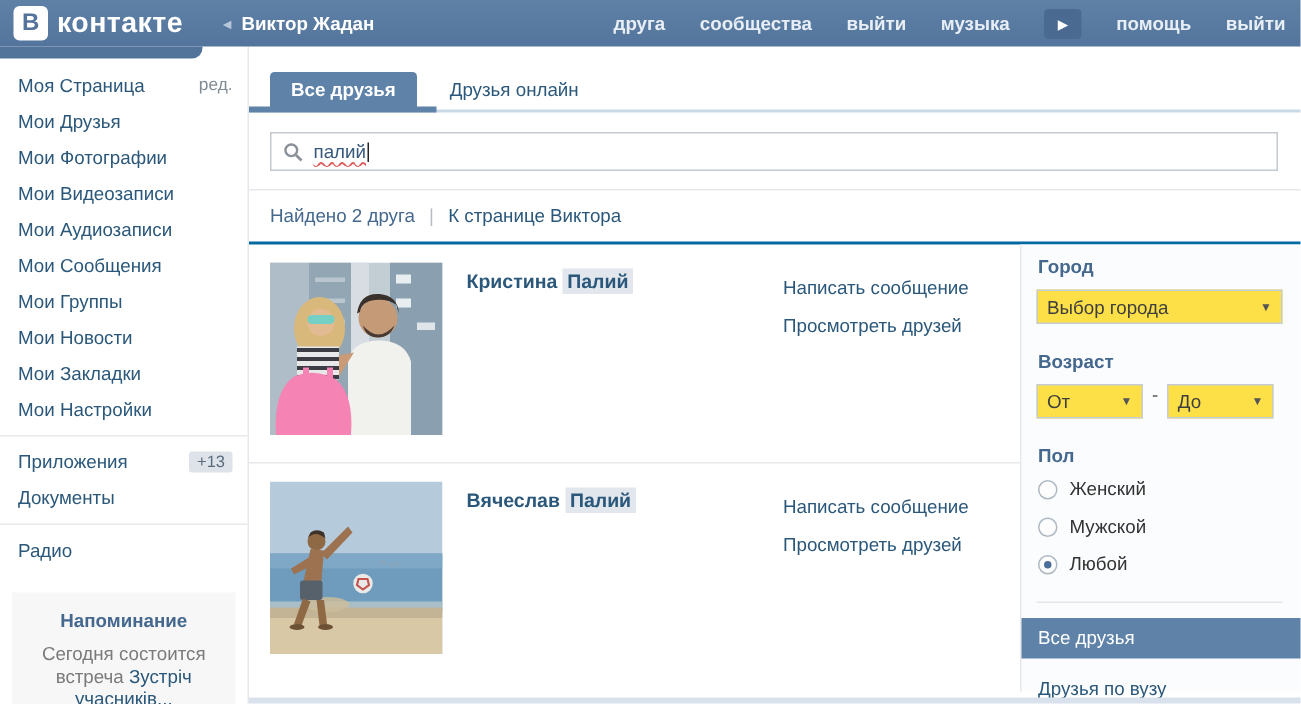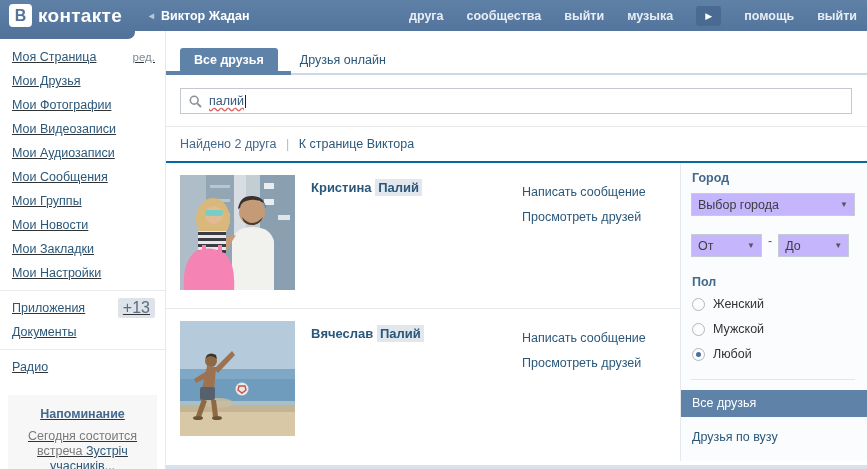--- a/index.html
+++ b/index.html
@@ -19,26 +19,26 @@
   .topbar-nav { margin-left:auto; display:flex; align-items:center; gap:23px; margin-right:10px; }
   .topbar-nav a { color:#e8eef5; font-weight:bold; font-size:12.5px; }
   .nav-more-btn { width:25px; height:20px; background:#4a6a91; border-radius:3px; border:none;
     color:#fff; font-size:9px; display:flex; align-items:center; justify-content:center; cursor:pointer; }
 
   .head-cap { position:absolute; left:0; top:31px; width:135px; height:8px;
     background:#52739a; border-radius:0 0 7px 0; }
   .vline-sidebar { position:absolute; left:165px; top:31px; bottom:0; width:1px; background:#e7e8ec; }
 
   
-  .sidebar { position:absolute; left:0; top:39px; width:165px; bottom:0; padding-top:6px;text-decoration:underline; }
+  .sidebar { position:absolute; left:0; top:39px; width:165px; bottom:0; padding-top:6px; }
   .side-item { display:flex; align-items:center; height:24px; padding:0 10px 0 12px;
     color:#2b587a; cursor:pointer; }
   .side-item .edit { margin-left:auto; color:#7f8b94; font-size:11.5px; }
   .side-item .badge { margin-left:auto; background:#dde3e9; color:#5b6c7e;
-    border-radius:2px; padding:1px 5px; font-size:16px; }
+    border-radius:2px; padding:1px 5px; font-size:11px; }
   .side-div { border-top:1px solid #e8e9ed; margin:5px 0; }
   .reminder { margin:16px 8px 0 8px; background:#f7f7f7; padding:12px 10px 14px;
     text-align:center; min-height:85px; }
   .reminder-title { color:#45688e; font-weight:bold; margin-bottom:8px; }
   .reminder-text { color:#7a7a7a; line-height:15px; }
   .reminder-text a { color:#2b587a; }
 
   
   .content { position:absolute; left:166px; top:31px; right:0; bottom:0; background:#fff; }
   .tabs-row { position:relative; padding:16px 14px 0 14px; height:44px;
@@ -73,21 +73,21 @@
   .friend-name { font-weight:bold; color:#2b587a; font-size:13px; cursor:pointer; }
   .friend-name .hl { background:#e1e7ed; padding:1px 3px; }
   .friend-actions { width:158px; flex:0 0 auto; padding-top:5px; }
   .friend-actions a { display:block; color:#2b587a; line-height:25px; }
 
   
   .filters { flex:1; border-left:1px solid #e7e8ec; background:#fbfcfd;
     padding:8px 12px 0 10px; }
   .f-title { color:#45688e; font-weight:bold; margin:0 0 8px 1px; }
   .f-block { margin-bottom:18px; }
-  .select { height:23px; border:1px solid #c6ccd3; background:#c4b5fd; display:flex;
+  .select { height:23px; border:1px solid #c6ccd3; background:#fde047; display:flex;
     align-items:center; padding:0 6px; color:#3e3e3e; cursor:pointer; }
   .select .arr { margin-left:auto; font-size:8px; color:#555; }
   .select.full { width:100%; }
   .age-line { display:flex; align-items:flex-start; }
   .age-line .select { width:71px; }
   .age-dash { margin:0 6px; color:#555; }
   .radio-row { display:flex; align-items:center; margin:0 0 11px 1px; cursor:pointer; }
   .radio { width:13px; height:13px; border:1px solid #aeb8c2; border-radius:50%;
     background:#fdfdfd; margin-right:8px; position:relative; }
   .radio.checked::after { content:""; position:absolute; left:3px; top:3px;
@@ -295,20 +295,21 @@
 
     <div class="filters">
       <div class="f-block">
         <div class="f-title">Город</div>
         <div class="select full">
           <span>Выбор города</span>
           <span class="arr">▼</span>
         </div>
       </div>
       <div class="f-block">
+        <div class="f-title">Возраст</div>
         <div class="age-line">
           <div class="select">
             <span>От</span>
             <span class="arr">▼</span>
           </div>
           <span class="age-dash">-</span>
           <div class="select">
             <span>До</span>
             <span class="arr">▼</span>
           </div>

